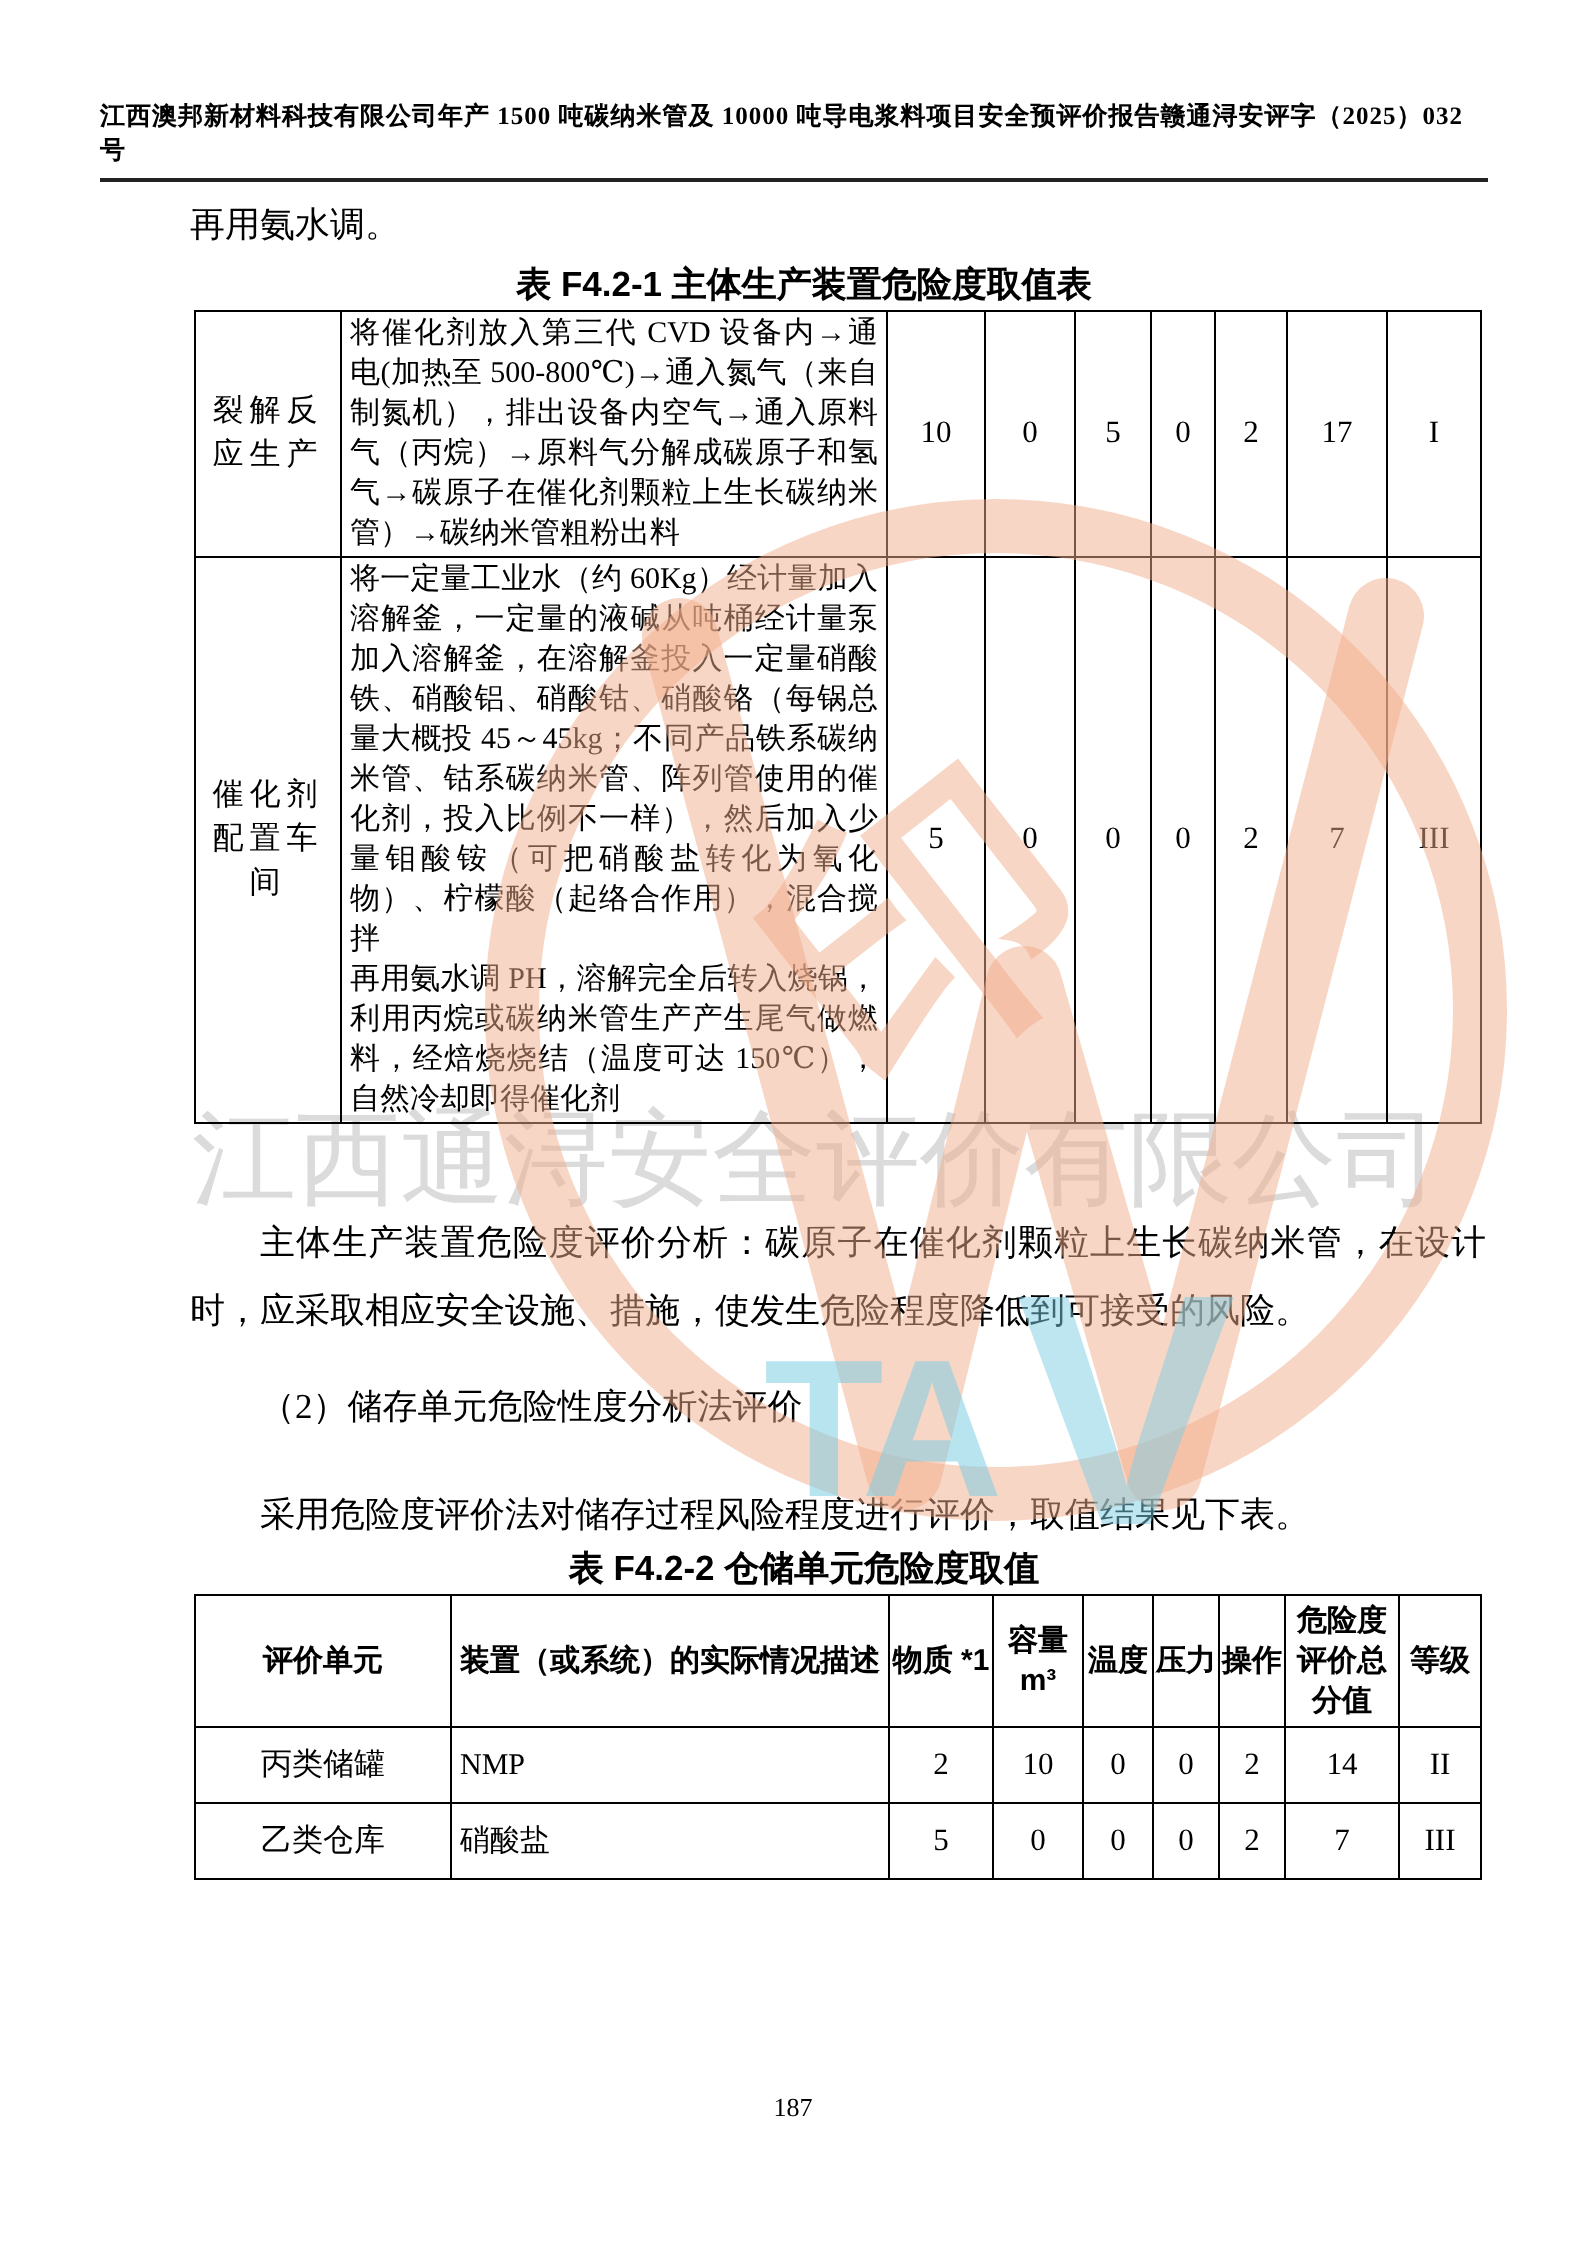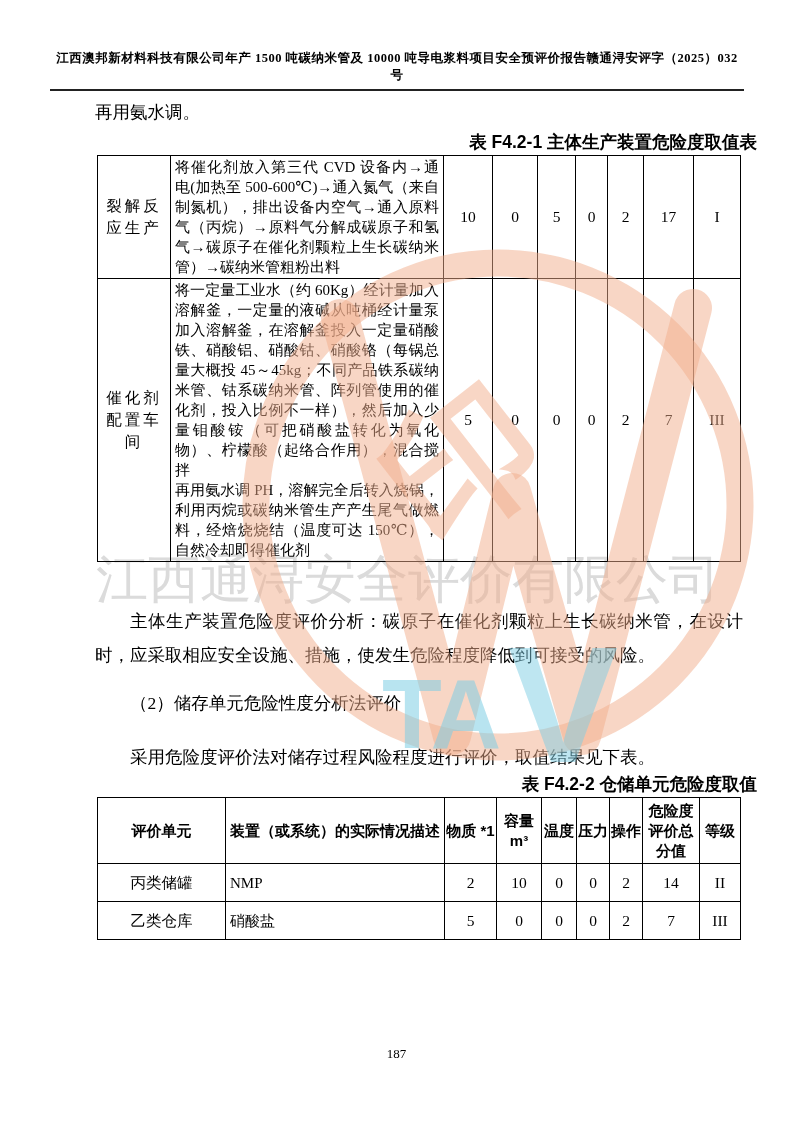--- a/index.html
+++ b/index.html
@@ -12,31 +12,30 @@
     font-family:"Liberation Serif","DejaVu Serif",serif;
     color:#000;
   }
   .layer{position:absolute;inset:0;}
   .wm-back{z-index:0;pointer-events:none;}
   .content{z-index:1;}
   .wm-front{z-index:2;pointer-events:none;}
 
   .doc-header{
     position:absolute;top:50px;left:50px;width:694px;
-    text-align:center;
     font-size:12.5px;font-weight:bold;
     letter-spacing:0.5px;
     padding-bottom:5px;
     border-bottom:2px solid #222;
     font-family:"Liberation Serif","DejaVu Serif",serif;
   }
   .p{position:absolute;left:95px;width:648px;font-size:17.5px;line-height:34px;text-align:justify;}
   .indent{text-indent:35px;}
   .tbl-title{
-    position:absolute;left:109px;width:648px;text-align:right;
+    position:absolute;left:78px;width:648px;text-align:center;
     font-size:17.5px;font-weight:bold;
     font-family:"Liberation Sans","DejaVu Sans",sans-serif;
   }
   table.grid{
     position:absolute;left:97px;
     border-collapse:collapse;table-layout:fixed;
     background:transparent;
   }
   table.grid td,table.grid th{
     border:1.5px solid #000;
@@ -89,21 +88,21 @@
           <col style="width:45px">
         <col style="width:38px">
           <col style="width:32px">
           <col style="width:36px">
           <col style="width:50px">
           <col style="width:47px">
       </colgroup>
       <tbody>
       <tr style="height:120px;">
         <td class="unit">裂解反应生产</td>
-        <td class="desc">将催化剂放入第三代 CVD 设备内→通电(加热至 500-600℃)→通入氮气（来自制氮机），排出设备内空气→通入原料气（丙烷）→原料气分解成碳原子和氢气→碳原子在催化剂颗粒上生长碳纳米管）→碳纳米管粗粉出料</td>
+        <td class="desc">将催化剂放入第三代 CVD 设备内→通电(加热至 500-800℃)→通入氮气（来自制氮机），排出设备内空气→通入原料气（丙烷）→原料气分解成碳原子和氢气→碳原子在催化剂颗粒上生长碳纳米管）→碳纳米管粗粉出料</td>
         <td class="num">10</td>
         <td class="num">0</td>
         <td class="num">5</td>
         <td class="num">0</td>
         <td class="num">2</td>
         <td class="num">17</td>
         <td class="num">I</td>
       </tr>
       <tr style="height:240px;">
         <td class="unit">催化剂配置车间</td>

